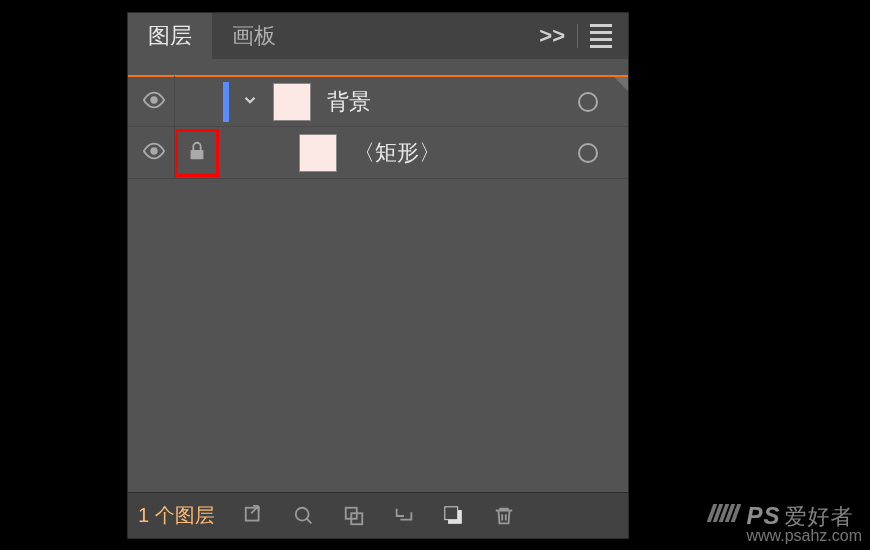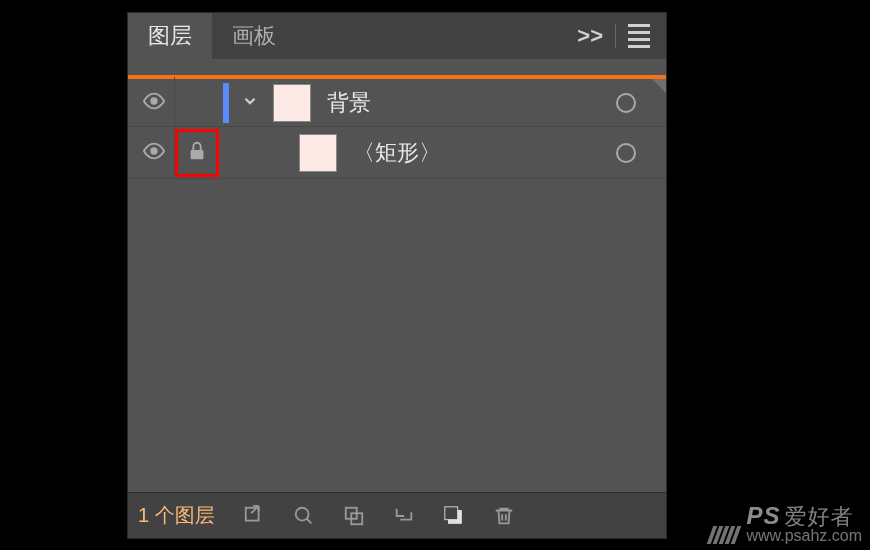--- a/index.html
+++ b/index.html
@@ -12,21 +12,21 @@
       width: 870px;
       height: 550px;
       background: #000;
       position: relative;
       overflow: hidden;
     }
     .panel {
       position: absolute;
       left: 127px;
       top: 12px;
-      width: 540px;
+      width: 502px;
       height: 527px;
       background: #535353;
       border: 1px solid #2a2a2a;
     }
     .tabs {
       display: flex;
       height: 46px;
       background: #424242;
       align-items: center;
     }
@@ -76,21 +76,21 @@
     }
     .layer-row {
       display: flex;
       align-items: center;
       height: 52px;
       padding: 0 10px;
       border-bottom: 1px solid #484848;
       position: relative;
     }
     .layer-row:first-child {
-      border-top: 4px solid #f97316;
+      border-top: 2px solid #f97316;
     }
     .visibility {
       width: 32px;
       display: flex;
       justify-content: center;
     }
     .eye-icon svg {
       width: 22px;
       height: 22px;
     }
@@ -198,21 +198,21 @@
       fill: #e0e0e0;
       stroke: #e0e0e0;
     }
     .watermark {
       position: absolute;
       right: 8px;
       bottom: 6px;
       color: rgba(255,255,255,0.55);
       font-size: 16px;
       display: flex;
-      align-items: flex-end;
+      align-items: flex-start;
       gap: 8px;
       letter-spacing: 1px;
     }
     .watermark-bars {
       display: flex;
       gap: 2px;
       transform: skewX(-20deg);
     }
     .watermark-bars span {
       width: 4px;

